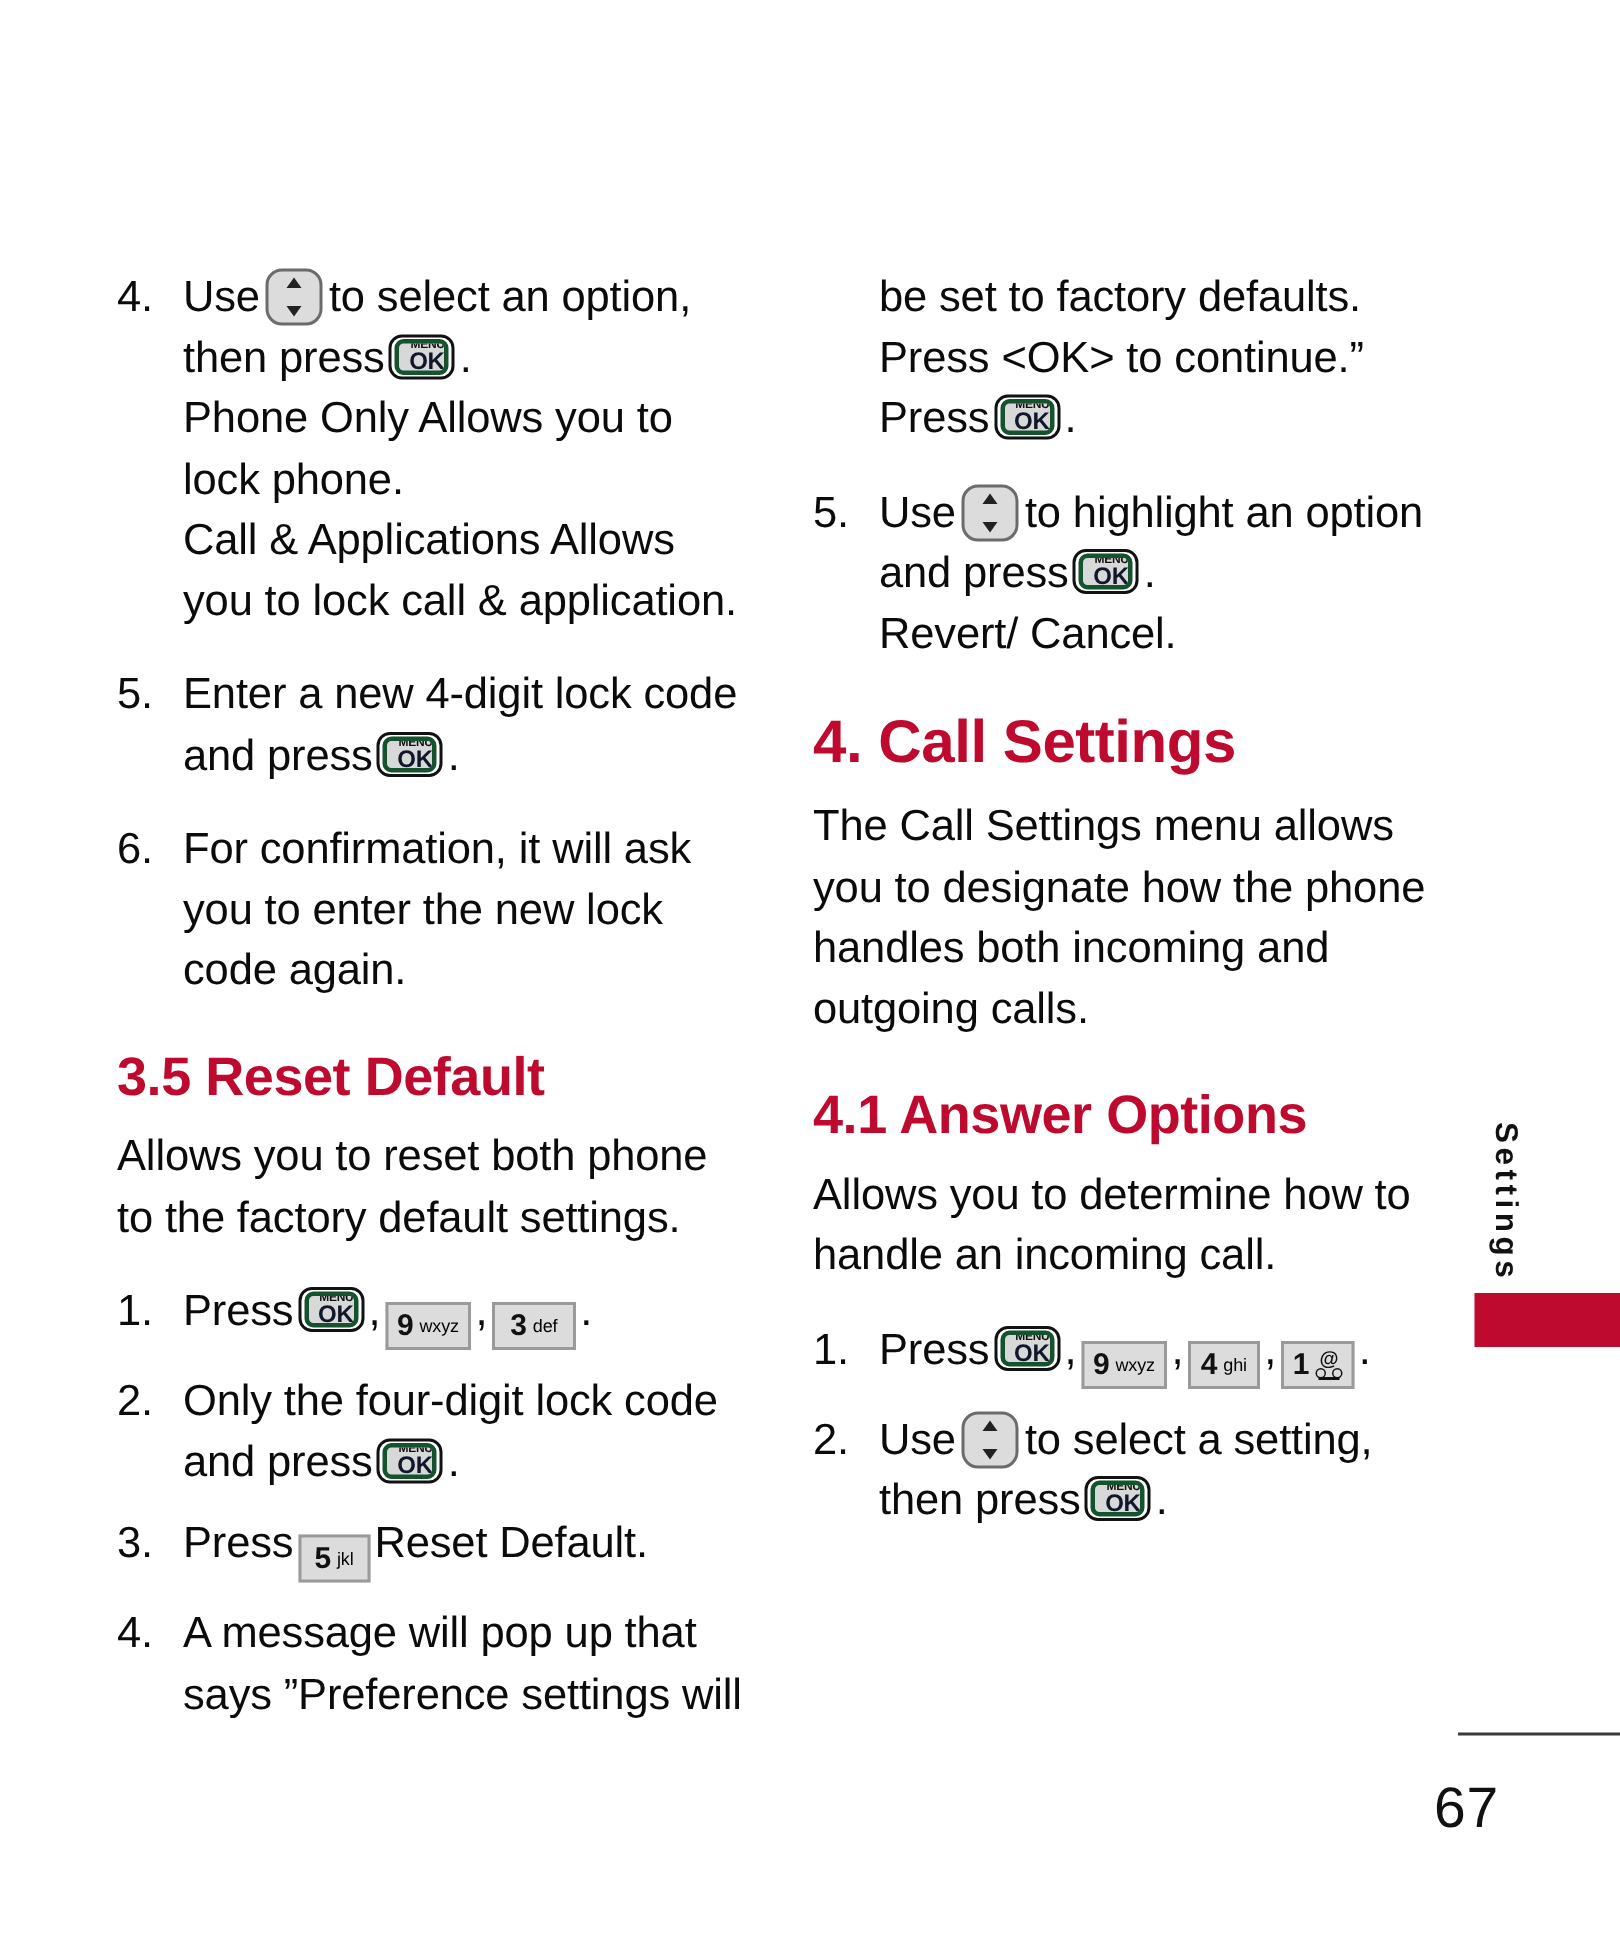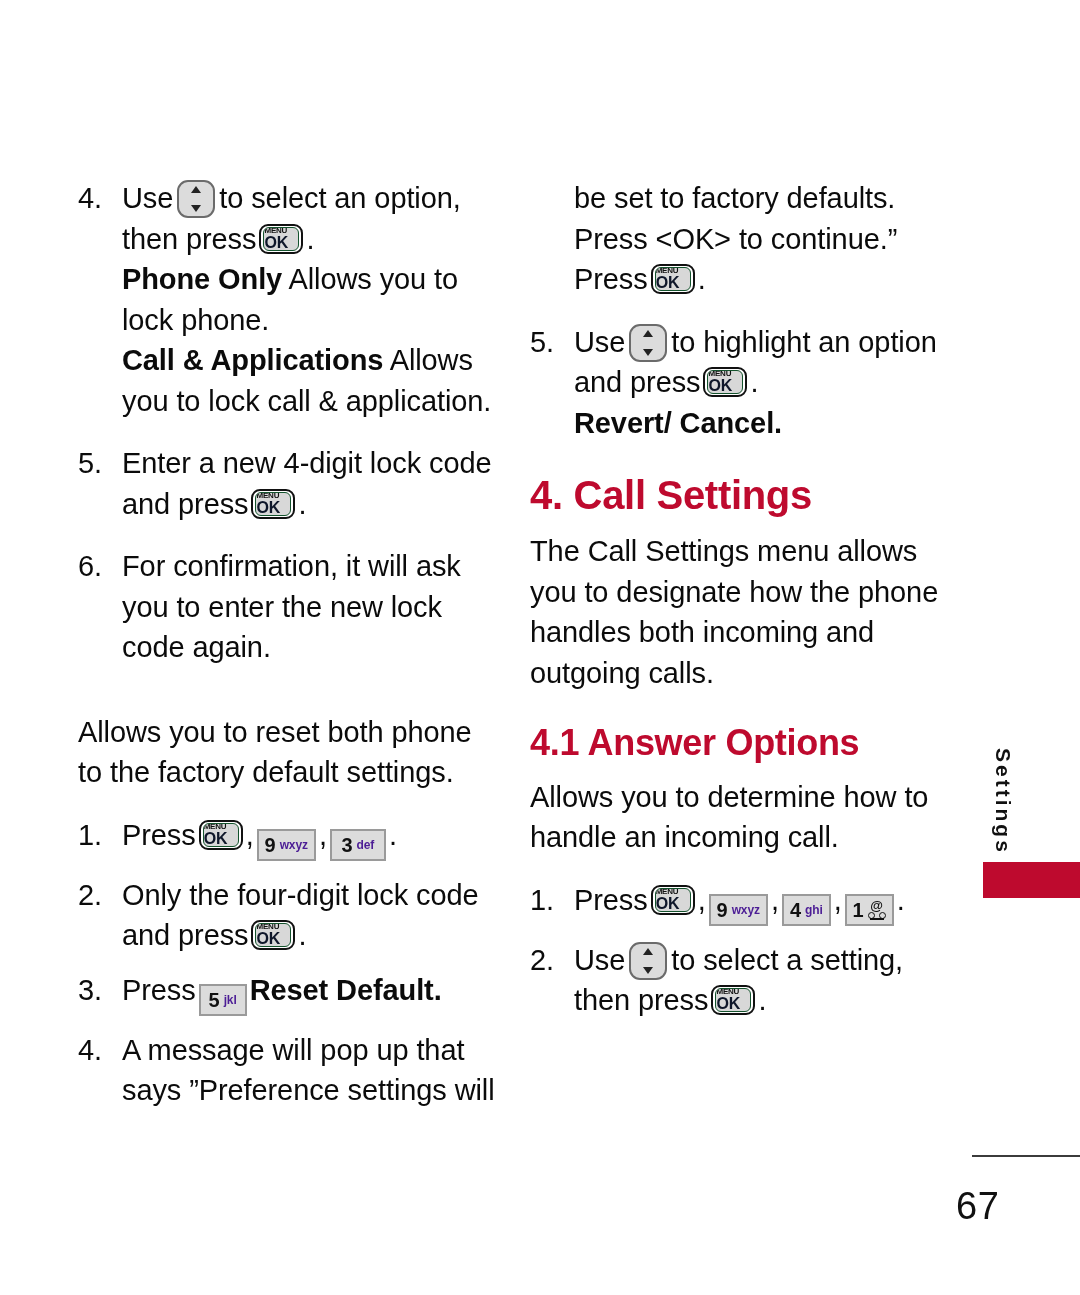--- a/index.html
+++ b/index.html
@@ -21,21 +21,21 @@
     inset: 0;
   }
 
   
   .col {
     position: absolute;
     top: 178px;
     width: 420px;
   }
   .col-left  { left: 78px; }
-  .col-right { left: 530px; }
+  .col-right { left: 542px; }
 
   
   .para {
     font-size: 29px;
     line-height: 40.5px;
     letter-spacing: -0.1px;
     margin: 0 0 0 0;
   }
   .gap-sm { height: 14px; }
   .gap-md { height: 22px; }
@@ -50,21 +50,21 @@
     letter-spacing: -0.1px;
   }
   .step > .num {
     position: absolute;
     left: 0;
     top: 0;
     width: 40px;
     text-align: left;
   }
 
-  .bold { font-weight: bold; }
+  .bold { font-weight: normal; }
 
   
   .heading {
     color: #BE0A2E;
     font-weight: bold;
     letter-spacing: -0.3px;
     line-height: 1.1;
   }
   .heading.h-big   { font-size: 40px; }
   .heading.h-sub   { font-size: 36px; }
@@ -87,25 +87,25 @@
     margin: 0 3px;
   }
   .key-menuok .mo-inner {
     position: absolute;
     left: 2px;
     right: 2px;
     top: 1px;
     bottom: 1px;
     border-radius: 6px;
     background: #d8d8d8;
-    border: 1px solid #14532d;
+    border: 3px solid #14532d;
     box-sizing: border-box;
     display: flex;
     flex-direction: column;
-    align-items: flex-start;
+    align-items: flex-end;
     justify-content: center;
     line-height: 1;
     overflow: hidden;
   }
   .key-menuok .mo-menu {
     font-size: 8px;
     font-weight: bold;
     letter-spacing: -0.2px;
     color: #111;
     margin-bottom: 0px;
@@ -162,22 +162,22 @@
     vertical-align: -7px;
   }
   .key-num .digit {
     font-size: 20px;
     font-weight: bold;
     color: #111;
     line-height: 1;
   }
   .key-num .letters {
     font-size: 12px;
-    font-weight: bold;
-    color: #4c1d95;
+    font-weight: normal;
+    color: #000000;
     line-height: 1;
   }
   .key-num.small-key { min-width: 48px; }
 
   
   .vm {
     display: inline-block;
     width: 18px;
     height: 20px;
     position: relative;
@@ -288,20 +288,21 @@
     </div>
 
     <div class="gap-md"></div>
 
     <div class="step">
       <span class="num">6.</span><span>For confirmation, it will ask you to enter the new lock code again.</span>
     </div>
 
     <div class="gap-lg"></div>
 
+    <div class="heading h-sub">3.5 Reset Default</div>
 
     <div class="gap-sm"></div>
 
     <div class="para">Allows you to reset both phone to the factory default settings.</div>
 
     <div class="gap-md"></div>
 
     <div class="step">
       <span class="num">1.</span><span>Press</span><span class="key key-menuok"><span class="mo-inner">
             <span class="mo-menu">MENU</span>

